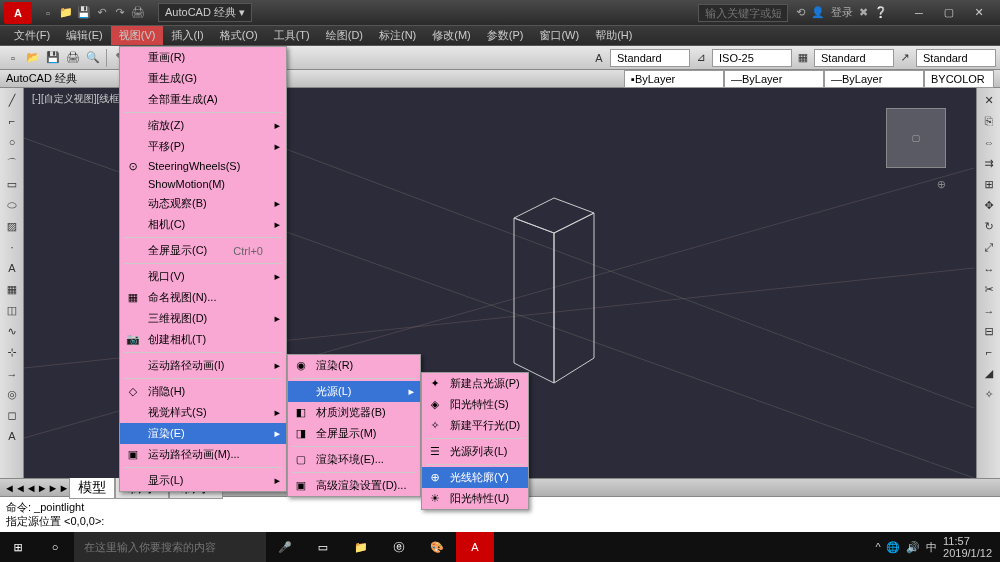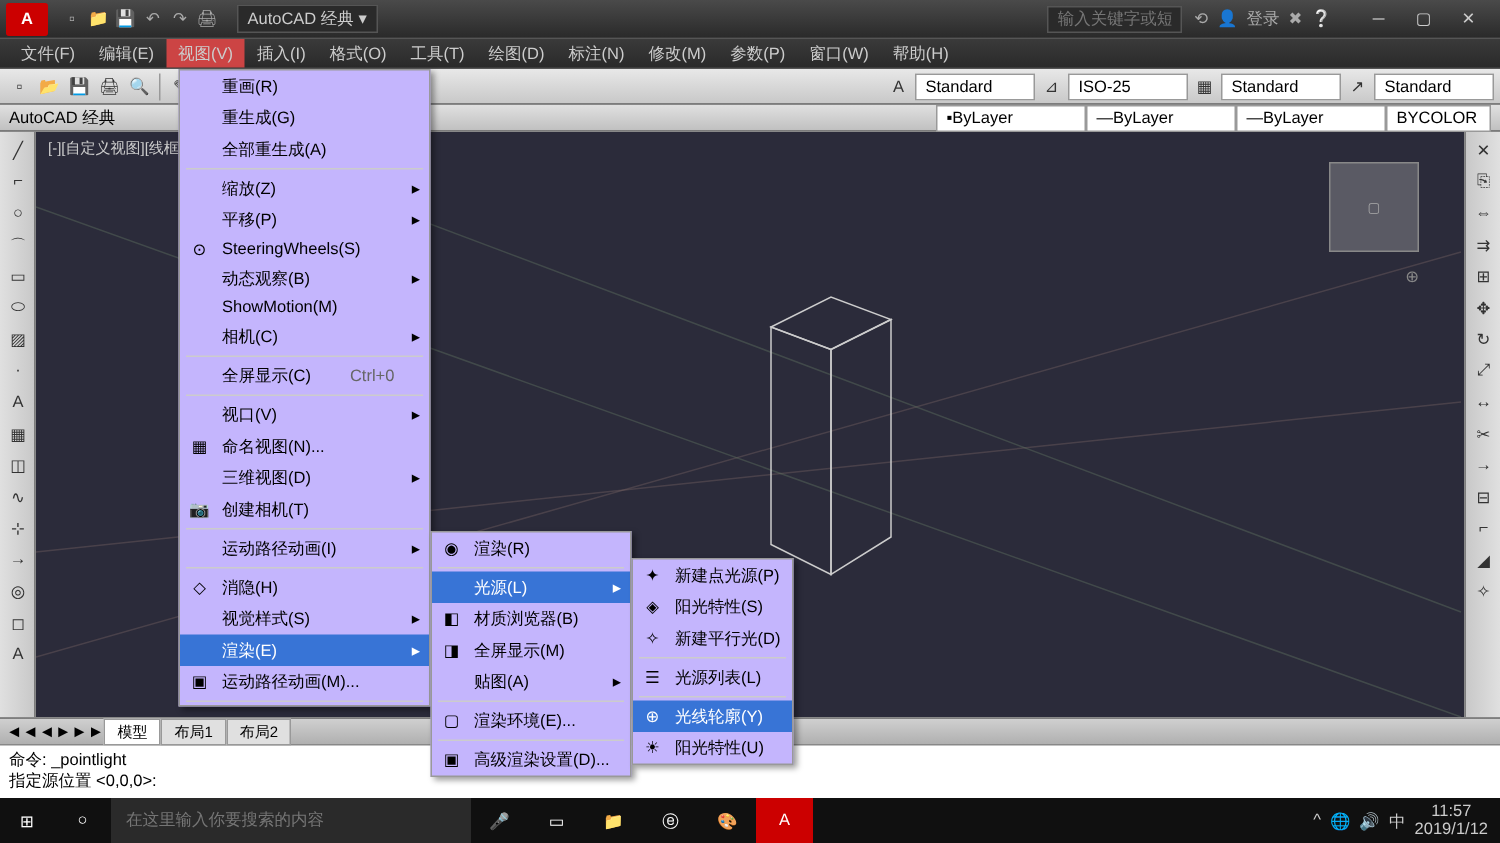--- a/index.html
+++ b/index.html
@@ -23,37 +23,37 @@
 .wsbar{height:18px;background:linear-gradient(#e0e0e0,#c0c0c0);display:flex;align-items:center;padding:0 6px;border-bottom:1px solid #888}
 .main{display:flex;height:390px;position:relative}
 .ltool{width:24px;background:linear-gradient(90deg,#e0e0e0,#c8c8c8);display:flex;flex-direction:column;gap:1px;padding:2px;border-right:1px solid #888}
 .ltool-btn{width:20px;height:20px;display:flex;align-items:center;justify-content:center;color:#333}
 .rtool{width:24px;background:linear-gradient(90deg,#c8c8c8,#e0e0e0);display:flex;flex-direction:column;gap:1px;padding:2px;border-left:1px solid #888}
 .canvas{flex:1;background:#2b2b3a;position:relative;overflow:hidden}
 .canvas-title{position:absolute;top:4px;left:8px;color:#ccc;font-size:10px}
 .box3d{position:absolute;left:480px;top:100px}
 .viewcube{position:absolute;right:30px;top:20px;width:60px;height:60px;background:rgba(200,200,200,0.3);border:1px solid #888;display:flex;align-items:center;justify-content:center;color:#aaa;font-size:9px}
 .navwheel{position:absolute;right:30px;top:90px;color:#888}
-.dropdown{position:absolute;background:#c4b5fd;border:1px solid #999;box-shadow:2px 2px 4px rgba(0,0,0,0.4);z-index:100}
+.dropdown{position:absolute;background:#f9a8d4;border:1px solid #999;box-shadow:2px 2px 4px rgba(0,0,0,0.4);z-index:100}
 .dd-item{padding:3px 24px 3px 28px;color:#000;display:flex;align-items:center;gap:6px;position:relative;white-space:nowrap}
 .dd-item.hl{background:#3874d6;color:#fff}
 .dd-item.has-sub::after{content:"▸";position:absolute;right:6px}
 .dd-sep{height:1px;background:#ccc;margin:2px 4px}
 .dd-icon{position:absolute;left:6px;width:14px;text-align:center}
 .dd-shortcut{margin-left:auto;padding-left:20px;color:#666}
 .dd1{left:119px;top:46px;width:168px}
 .dd2{left:287px;top:354px;width:134px}
 .dd3{left:421px;top:372px;width:108px}
 .tabs{height:18px;background:linear-gradient(#d0d0d0,#b0b0b0);display:flex;align-items:center;padding:0 4px;border-top:1px solid #888}
-.tab{padding:1px 8px;border:1px solid #999;background:#e0e0e0;font-size:10px}
+.tab{padding:1px 8px;border:1px solid #999;background:#e0e0e0;font-size:14px}
 .tab.active{background:#fff}
 .cmdarea{background:#fff;padding:3px 6px;font-family:monospace;font-size:11px;color:#000;line-height:14px;border-top:1px solid #888}
 .taskbar{position:absolute;bottom:0;left:0;right:0;height:30px;background:#101010;display:flex;align-items:center;color:#fff}
 .tb-start{width:36px;height:30px;display:flex;align-items:center;justify-content:center}
-.tb-search{background:#2a2a2a;border:none;padding:6px 10px;color:#aaa;width:240px;height:30px}
+.tb-search{background:#2a2a2a;border:none;padding:6px 10px;color:#aaa;width:192px;height:30px}
 .tb-icon{width:38px;height:30px;display:flex;align-items:center;justify-content:center}
 .tray{margin-left:auto;display:flex;align-items:center;gap:6px;padding:0 8px;color:#ccc;font-size:10px}
 </style>
 </head>
 <body>
 
 <div class="titlebar">
   <div class="logo">A</div>
   <div class="qat">
     <div class="qat-btn">▫</div>
@@ -110,25 +110,25 @@
     <div class="dd-item has-sub">
       <span>缩放(Z)</span>
     </div>
     <div class="dd-item has-sub">
       <span>平移(P)</span>
     </div>
     <div class="dd-item">
       <span class="dd-icon">⊙</span>
       <span>SteeringWheels(S)</span>
     </div>
+    <div class="dd-item">
+      <span>ShowMotion(M)</span>
+    </div>
     <div class="dd-item has-sub">
       <span>动态观察(B)</span>
-    </div>
-    <div class="dd-item">
-      <span>ShowMotion(M)</span>
     </div>
     <div class="dd-item has-sub">
       <span>相机(C)</span>
     </div>
     <div class="dd-sep"></div>
     <div class="dd-item">
       <span>全屏显示(C)</span>
       <span class="dd-shortcut">Ctrl+0</span>
     </div>
     <div class="dd-sep"></div>
@@ -159,41 +159,41 @@
       <span>视觉样式(S)</span>
     </div>
     <div class="dd-item hl has-sub">
       <span>渲染(E)</span>
     </div>
     <div class="dd-item">
       <span class="dd-icon">▣</span>
       <span>运动路径动画(M)...</span>
     </div>
     <div class="dd-sep"></div>
+    <div class="dd-item has-sub">
+      <span>显示(L)</span>
+    </div>
   </div>
 
 <div class="dropdown dd2" id="dd2">
     <div class="dd-item">
       <span class="dd-icon">◉</span>
       <span>渲染(R)</span>
     </div>
     <div class="dd-sep"></div>
     <div class="dd-item hl has-sub">
       <span>光源(L)</span>
     </div>
     <div class="dd-item">
       <span class="dd-icon">◧</span>
       <span>材质浏览器(B)</span>
     </div>
     <div class="dd-item">
       <span class="dd-icon">◨</span>
       <span>全屏显示(M)</span>
-    </div>
-    <div class="dd-item has-sub">
-      <span>贴图(A)</span>
     </div>
     <div class="dd-sep"></div>
     <div class="dd-item">
       <span class="dd-icon">▢</span>
       <span>渲染环境(E)...</span>
     </div>
     <div class="dd-sep"></div>
     <div class="dd-item">
       <span class="dd-icon">▣</span>
       <span>高级渲染设置(D)...</span>
@@ -339,18 +339,18 @@
   <div class="tb-icon">▭</div>
   <div class="tb-icon">📁</div>
   <div class="tb-icon">ⓔ</div>
   <div class="tb-icon">🎨</div>
   <div class="tb-icon" style="background:#c00">A</div>
   <div class="tray">
     <span>^</span>
     <span>🌐</span>
     <span>🔊</span>
     <span>中</span>
-    <div style="text-align:center">
+    <div style="text-align:left">
       <div>11:57</div>
       <div>2019/1/12</div>
     </div>
   </div>
 </div>
 
 </body></html>

